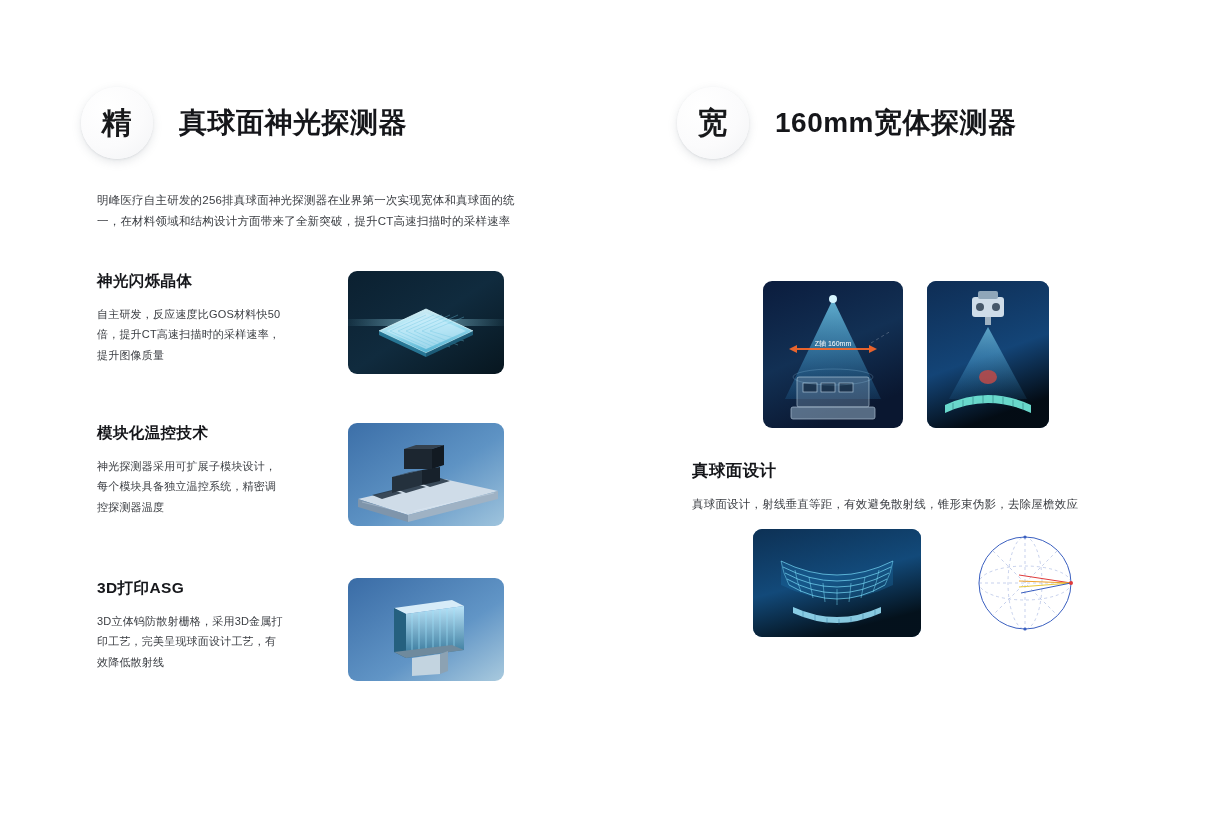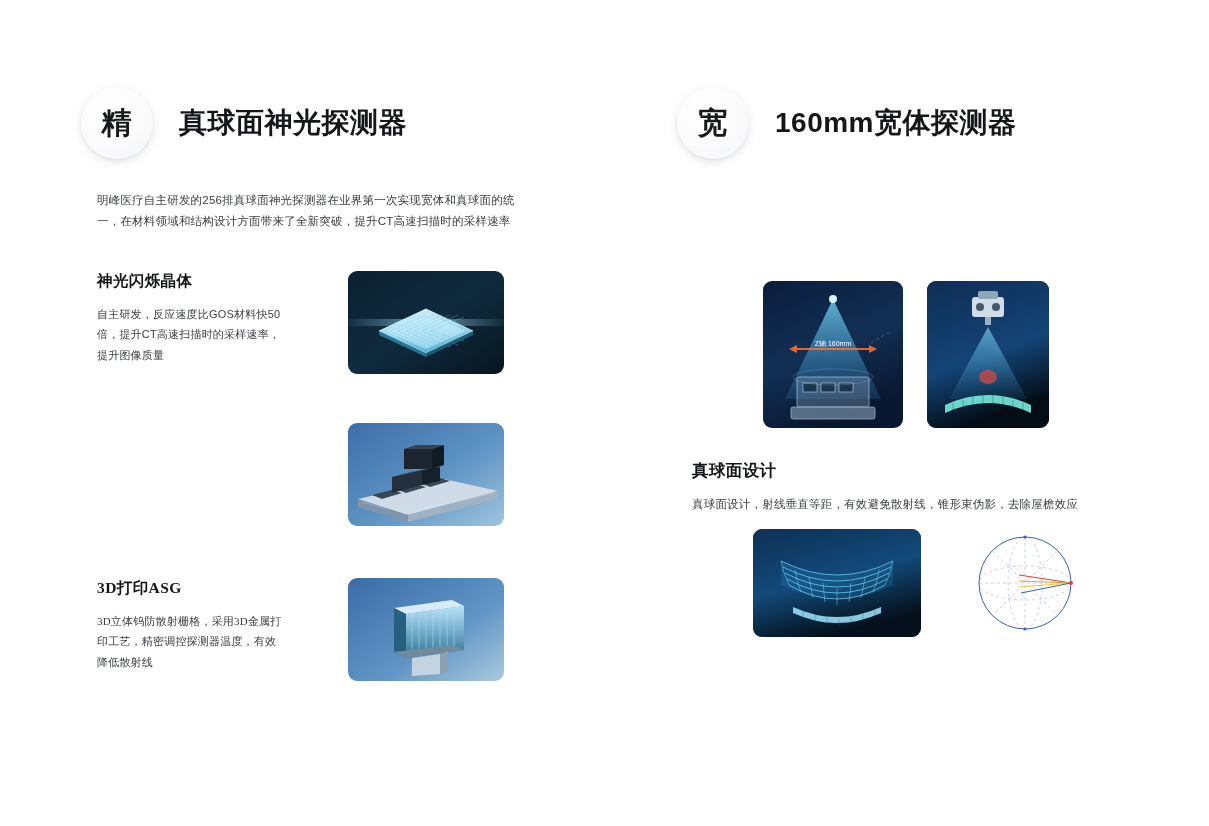--- a/index.html
+++ b/index.html
@@ -206,20 +206,24 @@
                 <line x1="4" y1="4" x2="38" y2="14"></line>
             </g>
             <polygon points="-47,4 0,26 0,30 -47,8" fill="#2a7e9e" opacity="0.9"></polygon>
             <polygon points="47,4 0,26 0,30 47,8" fill="#1e627e" opacity="0.9"></polygon>
           </g>
         </svg>
       </div>
     </div>
 
     <div class="feature" style="left:97px; top:423px;">
+      <div class="f-text">
+        <h3>模块化温控技术</h3>
+        <p>神光探测器采用可扩展子模块设计，每个模块具备独立温控系统，精密调控探测器温度</p>
+      </div>
       <div class="f-img">
         <svg class="art" viewBox="0 0 156 103" preserveAspectRatio="none">
           <defs>
             <linearGradient id="g2" x1="0" y1="0" x2="1" y2="1">
               <stop offset="0%" stop-color="#3c6fa8"></stop>
               <stop offset="55%" stop-color="#5e93c4"></stop>
               <stop offset="100%" stop-color="#9fc4dd"></stop>
             </linearGradient>
             <linearGradient id="g2b" x1="0" y1="0" x2="0" y2="1">
               <stop offset="0%" stop-color="#dfe9f2"></stop>
@@ -244,24 +248,24 @@
             <polygon points="84,26 96,22 96,42 84,46" fill="#121a22"></polygon>
             <g stroke="#e8f4ff" stroke-width="0.6" opacity="0.5">
               <line x1="14" y1="79" x2="58" y2="90"></line>
               <line x1="66" y1="88" x2="146" y2="70"></line>
             </g>
           </g>
         </svg>
       </div>
     </div>
 
-    <div class="feature" style="left:97px; top:578px;font-family:Liberation Serif, serif;">
+    <div class="feature" style="left:97px; top:578px;">
       <div class="f-text">
         <h3>3D打印ASG</h3>
-        <p>3D立体钨防散射栅格，采用3D金属打印工艺，精密调控探测器温度，有效降低散射线</p>
+        <p>3D立体钨防散射栅格，采用3D金属打印工艺，完美呈现球面设计工艺，有效降低散射线</p>
       </div>
       <div class="f-img">
         <svg class="art" viewBox="0 0 156 103" preserveAspectRatio="none">
           <defs>
             <linearGradient id="g3" x1="0" y1="0" x2="1" y2="1">
               <stop offset="0%" stop-color="#3a6ca6"></stop>
               <stop offset="60%" stop-color="#6195c6"></stop>
               <stop offset="100%" stop-color="#a9cade"></stop>
             </linearGradient>
             <linearGradient id="g3b" x1="0" y1="0" x2="0" y2="1">

